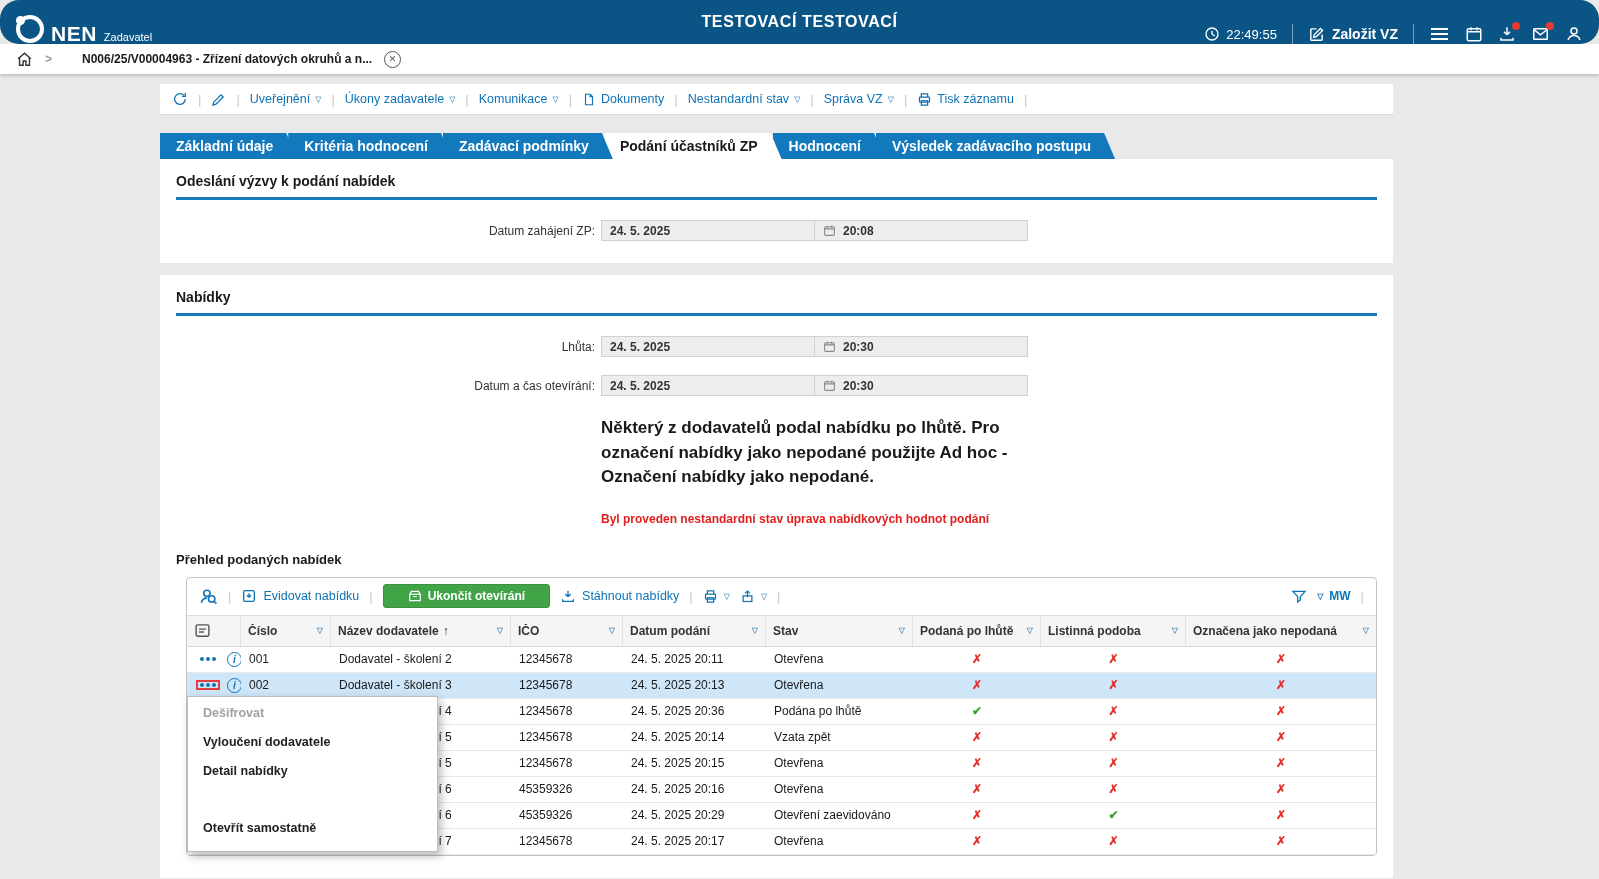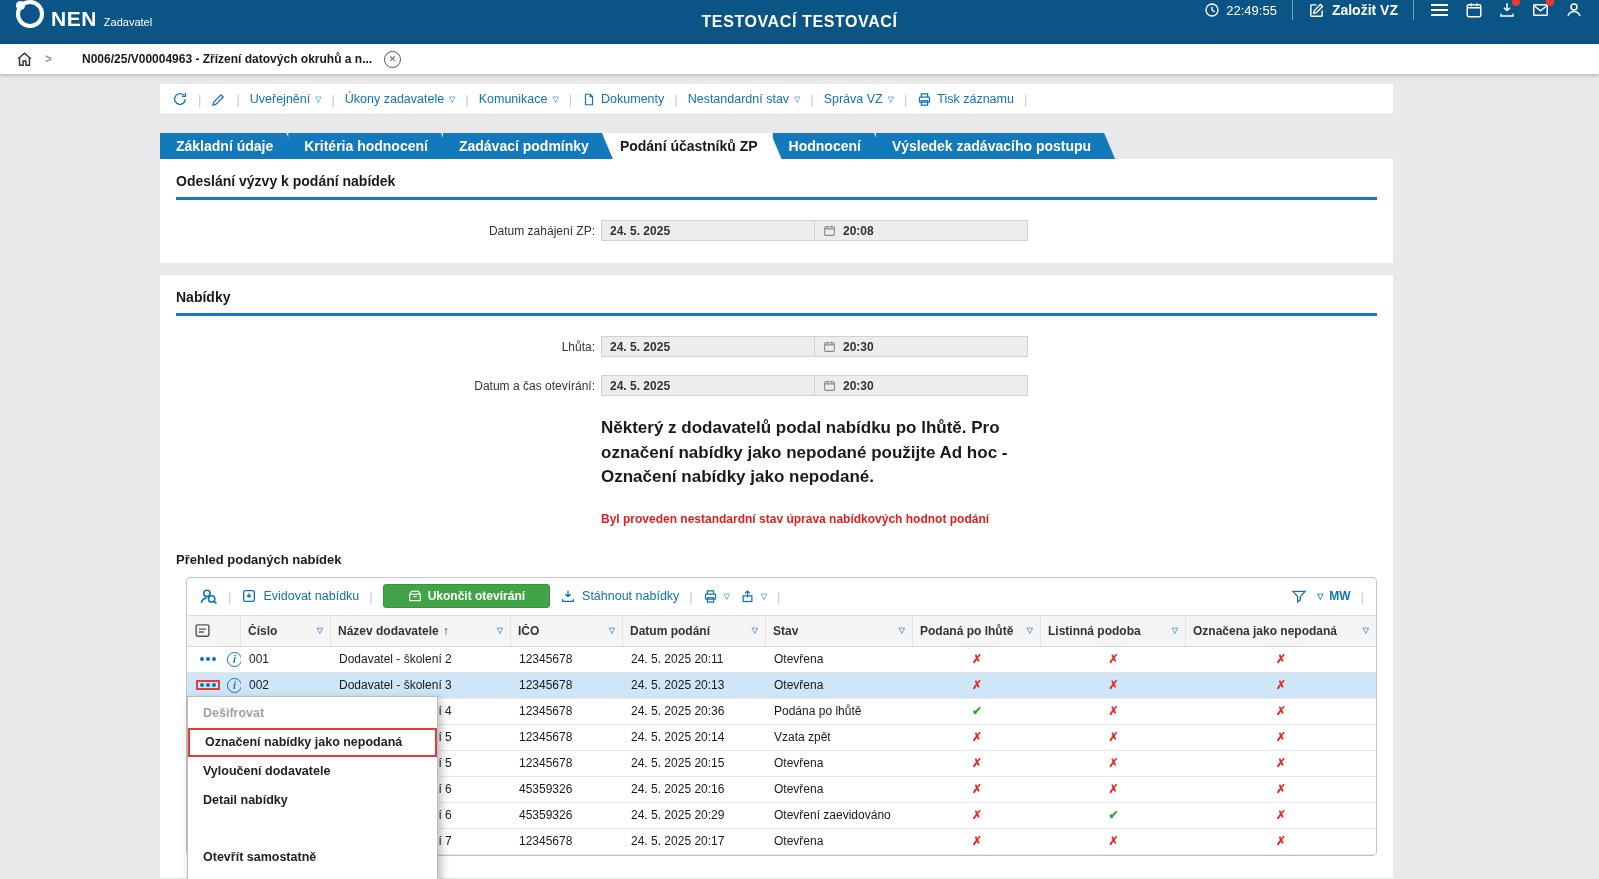--- a/index.html
+++ b/index.html
@@ -1,20 +1,20 @@
 <!DOCTYPE html>
 <html><head>
 <meta charset="utf-8">
 <style>
   * { margin:0; padding:0; box-sizing:border-box; }
   html,body { width:1599px; height:879px; overflow:hidden; font-family:"Liberation Sans", sans-serif; background:#e9e9e9; }
   svg { display:block; }
 
   
-  .topbar { height:44px; background:#0b5586; display:flex; align-items:flex-start; padding:0 16px; position:relative; color:#fff; }
+  .topbar { height:44px; background:#0b5586; display:flex; align-items:flex-end; padding:0 16px; position:relative; color:#fff;border-radius:19px; }
   .brand { display:flex; align-items:flex-end; gap:7px; }
   .logo-ring { width:28px; height:28px; border:4px solid #fff; border-radius:50%; position:relative; margin-bottom:1px; }
   .logo-ring::after { content:""; position:absolute; width:9px; height:9px; background:#fff; border-radius:50%; left:-4px; top:-3px; }
   .brand-name { font-size:21px; font-weight:700; letter-spacing:0.5px; line-height:1; }
   .brand-sub { font-size:11px; line-height:1; padding-bottom:1px; }
   .env-title { position:absolute; left:50%; top:50%; transform:translate(-50%,-50%); font-size:16px; font-weight:700; letter-spacing:0.6px; }
   .top-right { margin-left:auto; display:flex; align-items:center; gap:15px; }
   .top-sep { width:1px; height:20px; background:rgba(255,255,255,.45); }
   .clock-group { display:flex; align-items:center; gap:6px; font-size:13px; }
   .zalozit { display:flex; align-items:center; gap:7px; font-size:14px; font-weight:700; cursor:pointer; }
@@ -575,21 +575,20 @@
         <div class="cell">12345678</div>
         <div class="cell">24. 5. 2025 20:17</div>
         <div class="cell">Otevřena</div>
         <div class="cell c-mark mark no">✗</div>
         <div class="cell c-mark mark no">✗</div>
         <div class="cell c-mark mark no">✗</div>
       </div>
 
       <div class="ctxmenu">
         <div class="mitem disabled">Dešifrovat</div>
-        <div class="mitem hl">Označení nabídky jako nepodaná</div>
         <div class="mitem">Vyloučení dodavatele</div>
         <div class="mitem">Detail nabídky</div>
         <div class="mspacer"></div>
         <div class="mitem">Otevřít samostatně</div>
       </div>
     </div>
   </div>
 </div>
 
 </body></html>

